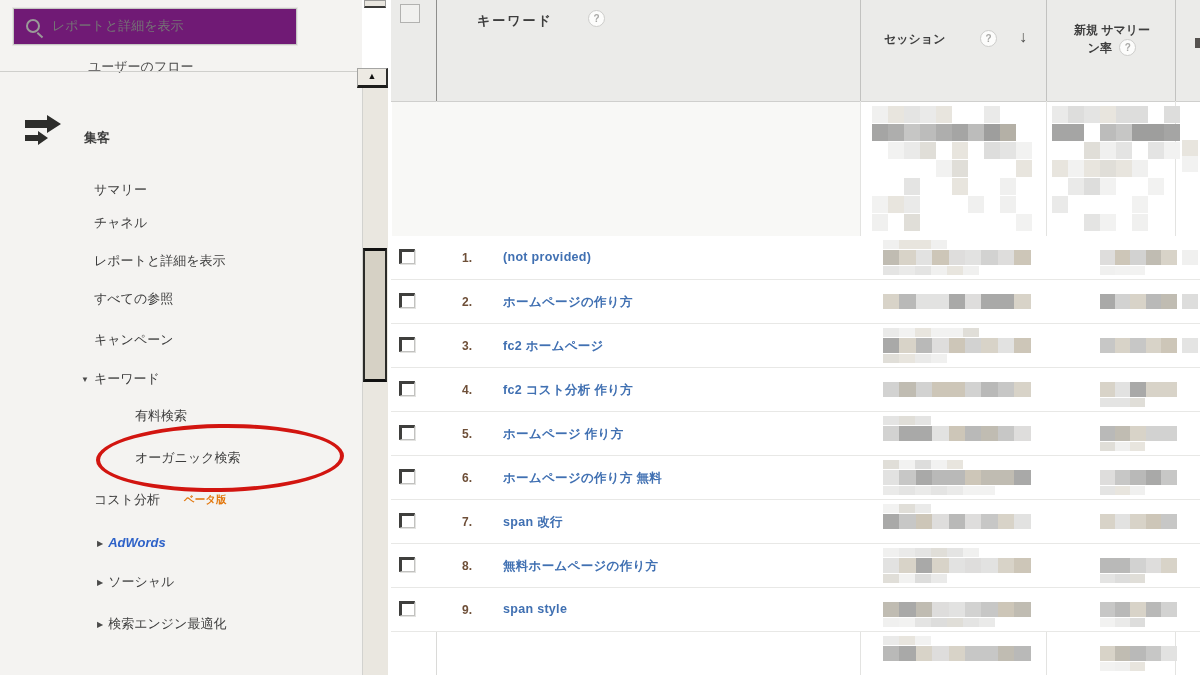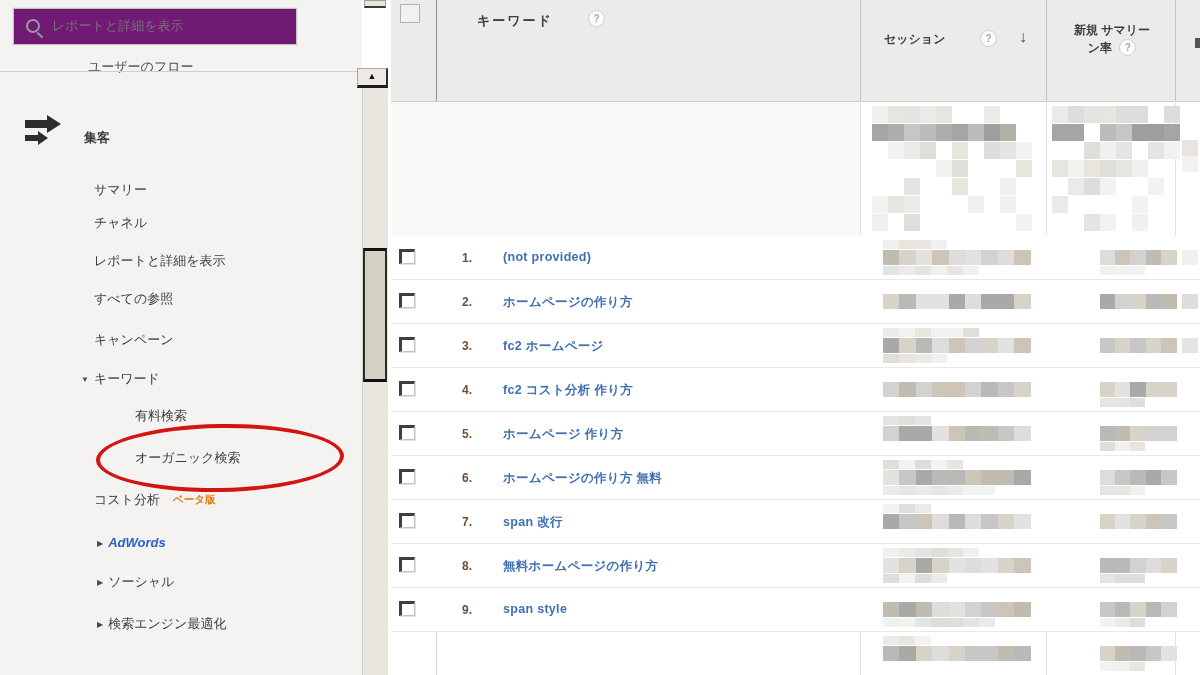--- a/index.html
+++ b/index.html
@@ -12,21 +12,21 @@
   #searchbox{position:absolute;left:13px;top:8px;width:284px;height:37px;background:#701a75;
              border:1px solid #c6c6c4;box-shadow:0 0 0 1px #e8e7e4;box-sizing:border-box;}
   #search-input{position:absolute;left:36px;top:8px;width:280px;border:none;outline:none;
                 background:transparent;font:13px "Liberation Sans","DejaVu Sans",sans-serif;color:#999;}
   .mag{position:absolute;left:12px;top:10px;width:10px;height:10px;border:2px solid #9a9a98;border-radius:50%;}
   .mag::after{content:"";position:absolute;left:10px;top:11px;width:7px;height:2px;background:#9a9a98;
               transform:rotate(42deg);transform-origin:0 0;}
   .sb-divider{position:absolute;left:0;top:71px;width:357px;height:1px;background:#cfcfcc;}
   .nav-item{position:absolute;font-size:13px;color:#3d3d3d;white-space:nowrap;cursor:pointer;}
   .nav-item .tri{font-size:8px;color:#4a4a4a;margin-right:5px;vertical-align:1px;}
-  .badge{font-size:10.5px;font-weight:bold;color:var(--beta-orange);margin-left:13px;vertical-align:1px;font-family:Liberation Serif, serif;}
+  .badge{font-size:10.5px;font-weight:bold;color:var(--beta-orange);margin-left:24px;vertical-align:1px;font-family:Liberation Serif, serif;}
   .adwords{color:var(--adwords-blue);font-weight:bold;font-style:italic;}
   #highlight-ellipse{position:absolute;left:96px;top:424px;width:240px;height:60px;
                      border:4px solid var(--highlight-red);border-radius:50%;transform:rotate(-1deg);}
   
   .scroll-stub{position:absolute;left:364px;top:0;width:22px;height:8px;background:#e9e6df;
                border:1px solid #9c9c9a;border-bottom:2px solid #3a3a38;box-sizing:border-box;}
   .scroll-up{position:absolute;left:357px;top:68px;width:31px;height:20px;background:#edeae3;
              border:1px solid #a5a5a3;border-right:2px solid #2e2e2c;border-bottom:3px solid #1d1d1b;
              box-sizing:border-box;text-align:center;line-height:14px;font-size:9px;color:#111;cursor:pointer;}
   .scroll-track{position:absolute;left:362px;top:88px;width:26px;height:587px;background:#eae7e0;

